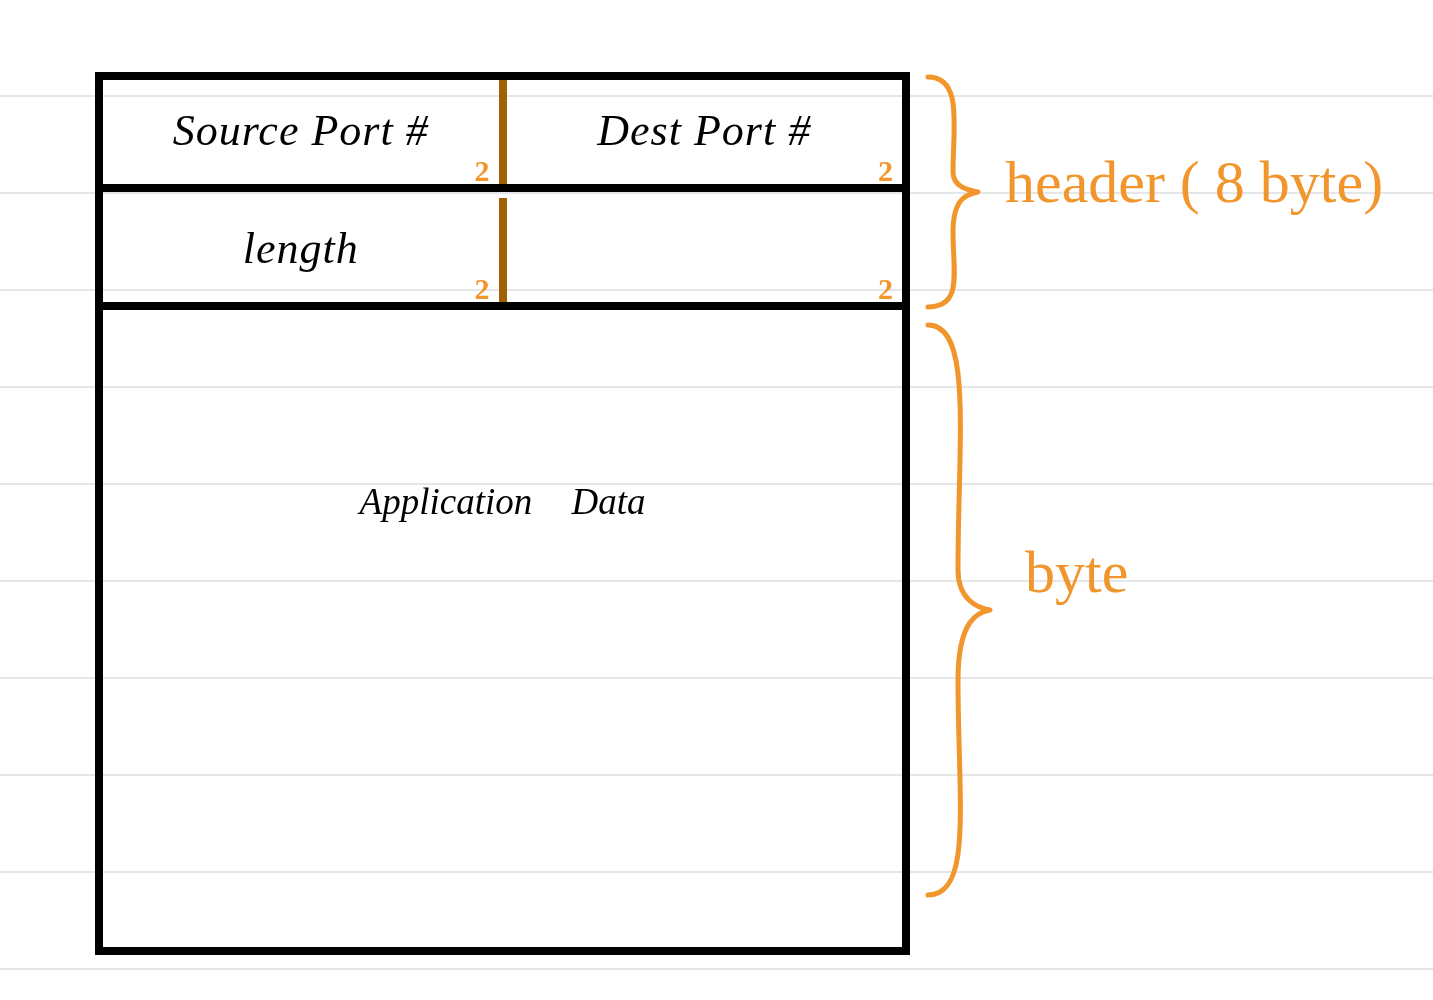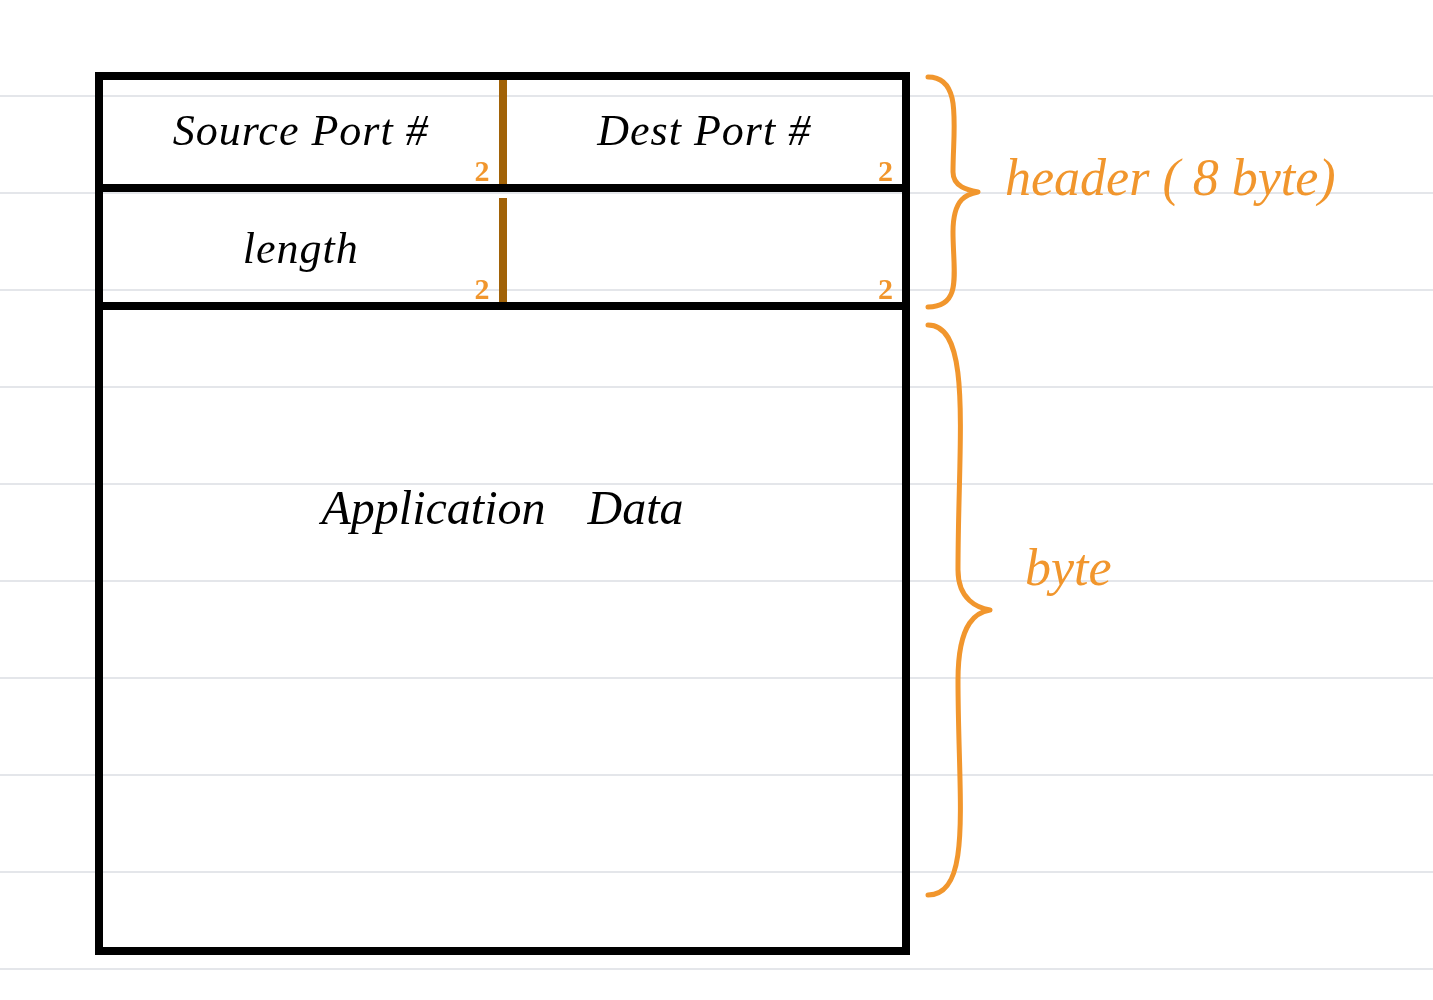--- a/index.html
+++ b/index.html
@@ -59,21 +59,21 @@
   .cell + .cell{
     border-left:8px solid #a16207;
   }
   .row1{height:104px;}
   .row2{height:104px;margin-top:6px;}
   .payload{
     flex:1 1 auto;
     display:flex;
     align-items:flex-start;
     justify-content:center;
-    font-size:48px;
+    font-size:37px;
     color:#000;
     font-style:italic;
     padding-top:170px;
     word-spacing:30px;
   }
   .bytemark{
     position:absolute;
     right:8px;
     bottom:-4px;
     font-size:30px;
@@ -86,22 +86,21 @@
     position:absolute;
     stroke:#f1962d;
     fill:none;
     stroke-width:5;
     stroke-linecap:round;
     stroke-linejoin:round;
   }
   .annot{
     position:absolute;
     color:#f1962d;
-    font-size:52px;
-    font-style:italic;
+    font-size:60px;
     white-space:nowrap;
   }
 </style>
 </head>
 <body>
 
 <div class="paper"></div>
 
 <div class="stage">
 

